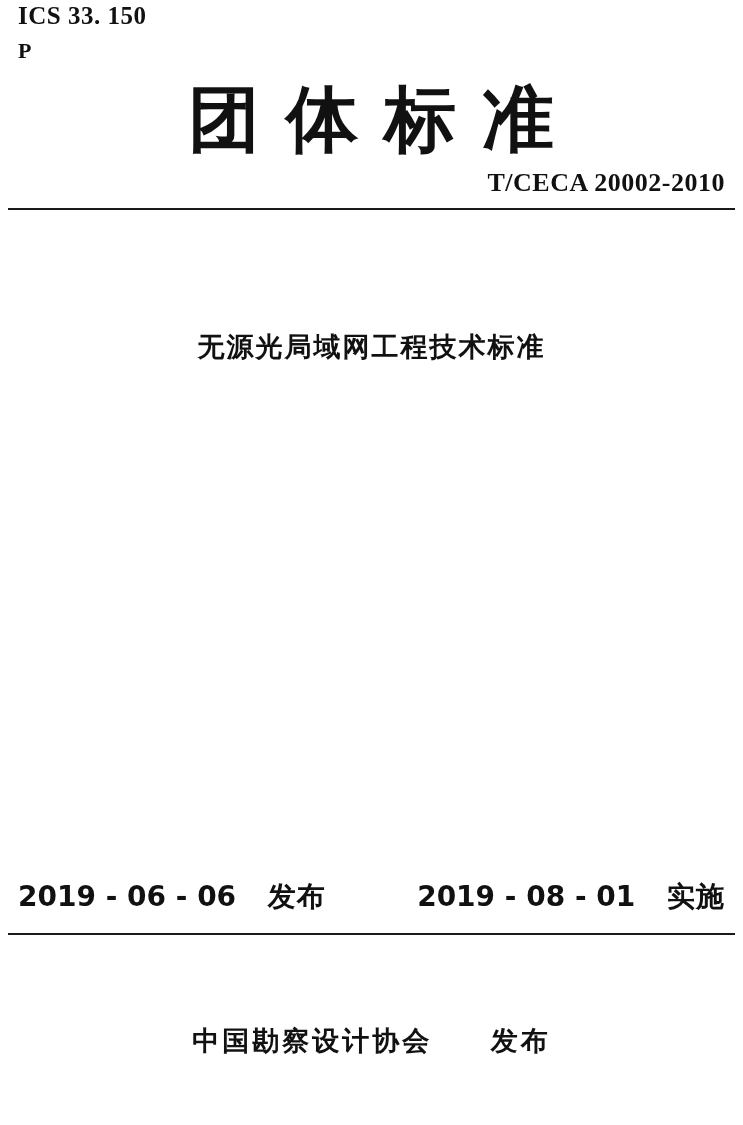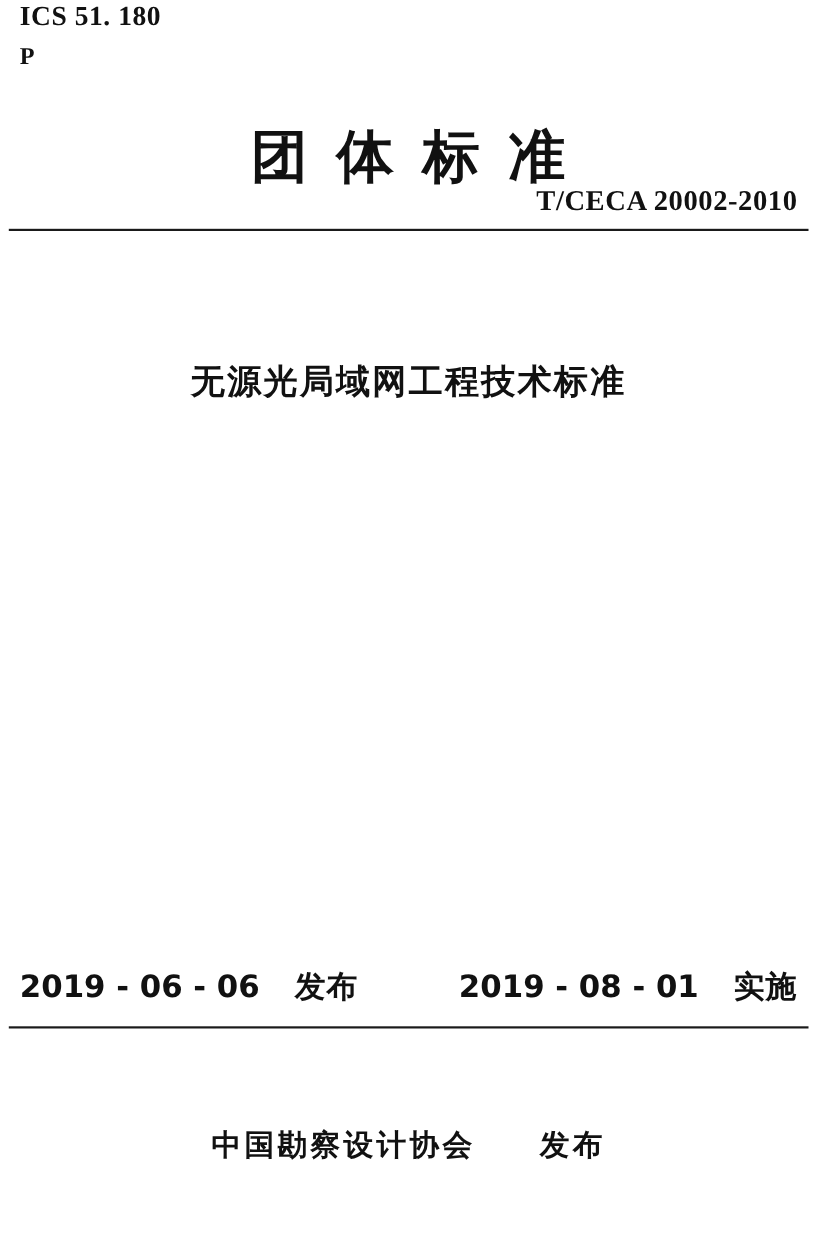--- a/index.html
+++ b/index.html
@@ -41,26 +41,25 @@
     font-size: 22px;
     font-weight: bold;
   }
   .main-title {
     position: absolute;
     top: 78px;
     left: 0;
     width: 742px;
     text-align: center;
     font-family: "DejaVu Sans", sans-serif;
-    font-size: 52px;
+    font-size: 72px;
     font-weight: bold;
     letter-spacing: 26px;
     text-indent: 26px;
     line-height: 1.15;
-    margin-top: 36px;
   }
   .std-code {
     position: absolute;
     top: 168px;
     right: 18px;
     font-size: 26px;
     font-weight: bold;
     letter-spacing: 0.5px;
     white-space: nowrap;
   }
@@ -77,22 +76,22 @@
 
   
   .center-block {
     position: absolute;
     top: 330px;
     left: 0;
     width: 743px;
     text-align: center;
   }
   .doc-title-cn {
-    font-family: Liberation Mono, monospace;
-    font-size: 31px;
+    font-family: Liberation Serif, serif;
+    font-size: 27px;
     font-weight: bold;
     letter-spacing: 2px;
     line-height: 1.3;
   }
   .doc-title-en {
     margin-top: 26px;
     font-size: 24px;
     line-height: 1.75;
     letter-spacing: 0.3px;
   }
@@ -135,21 +134,21 @@
   .publisher .pub-action {
     margin-left: 46px;
   }
 </style>
 </head>
 <body>
 
 <div class="page">
 
   <div class="top-block">
-    <div class="ics-line">ICS 51. 180</div>
+    <div class="ics-line">ICS 33. 150</div>
     <div class="p-line">P</div>
     <div class="main-title">团体标准</div>
     <div class="std-code">T/CECA 20002-2010</div>
   </div>
 
   <div class="rule rule-top"></div>
 
   <div class="center-block">
     <div class="doc-title-cn">无源光局域网工程技术标准</div>
   </div>

